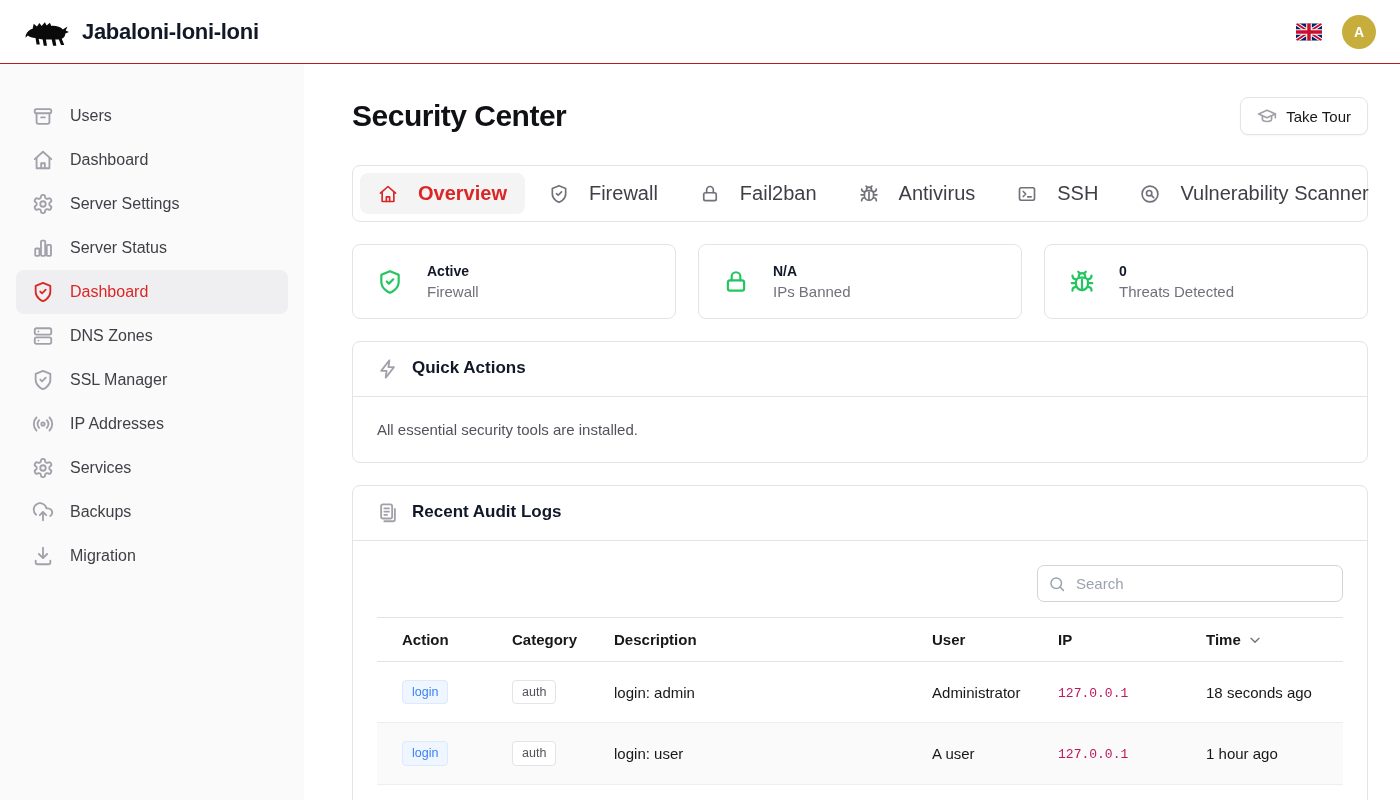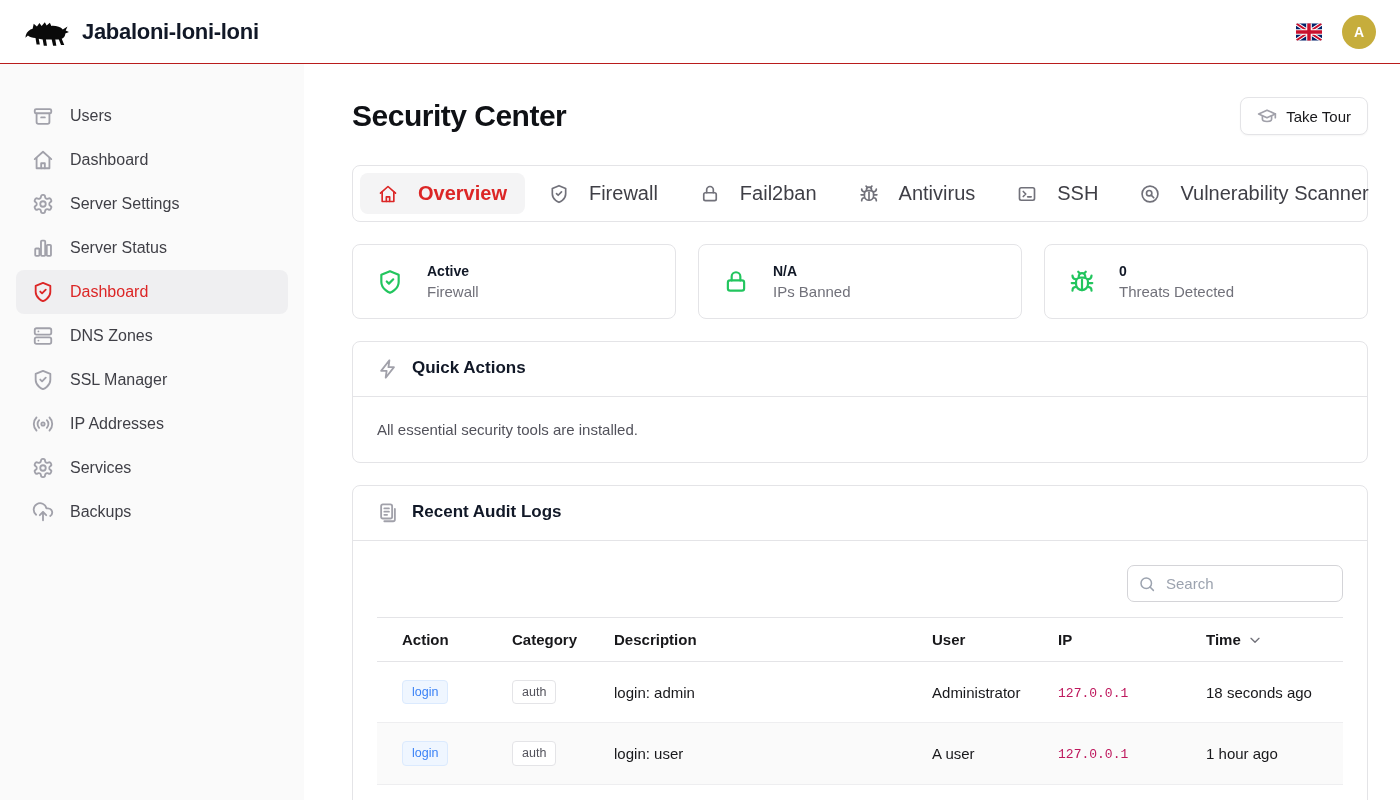--- a/index.html
+++ b/index.html
@@ -64,21 +64,21 @@
   
   .card { margin-top:22px; border:1px solid #e4e4e7; border-radius:8px; background:#fff; }
   .card-head { display:flex; align-items:flex-start; gap:13px; padding:16px 24px;
     border-bottom:1px solid #e4e4e7; }
   .card-head .icon { color:#a1a1aa; }
   .card-title { font-size:17px; font-weight:700; color:#111827; }
   .card-body { padding:24px; color:#52525b; font-size:15px; }
 
   
   .table-toolbar { display:flex; justify-content:flex-end; margin-bottom:15px; }
-  .search-wrap { position:relative; width:216px; }
+  .search-wrap { position:relative; width:306px; }
   .search-wrap .icon { position:absolute; left:11px; top:50%; transform:translateY(-50%); color:#9ca3af; }
   .search-input { width:100%; height:37px; padding:8px 12px 8px 38px; font-size:15px;
     border:1px solid #d4d4d8; border-radius:7px; font-family:inherit; color:#18181b; background:#fff; }
   .search-input::placeholder { color:#9ca3af; }
 
   table.audit { width:100%; border-collapse:collapse; font-size:15px; }
   .audit th { text-align:left; font-weight:700; color:#18181b; padding:13px 12px 13px 25px;
     border-top:1px solid #e4e4e7; border-bottom:1px solid #e4e4e7; white-space:nowrap; }
   .audit th .th-sort { display:inline-flex; align-items:center; gap:6px; cursor:pointer; }
   .audit th .icon { color:#71717a; }
@@ -232,20 +232,30 @@
         <span class="icon i22">
           <svg viewBox="0 0 24 24" fill="none" stroke="currentColor" stroke-width="2" stroke-linecap="round" stroke-linejoin="round">
             <path d="M4.5 14.9A7 7 0 1 1 15.7 8h1.8a4.5 4.5 0 0 1 2.4 8.3"></path>
             <path d="M12 12.5V21"></path>
             <path d="m15.5 15.5-3.5-3.5-3.5 3.5"></path>
           </svg>
         </span>
         <span>Backups</span>
       </div>
 
+      <div class="nav-item">
+        <span class="icon i22">
+          <svg viewBox="0 0 24 24" fill="none" stroke="currentColor" stroke-width="2" stroke-linecap="round" stroke-linejoin="round">
+            <path d="M12 3v11"></path>
+            <path d="m7.5 9.8 4.5 4.5 4.5-4.5"></path>
+            <path d="M4 17v2a2 2 0 0 0 2 2h12a2 2 0 0 0 2-2v-2"></path>
+          </svg>
+        </span>
+        <span>Migration</span>
+      </div>
     </aside>
 
   <main class="main">
 
     <div class="page-head">
       <h1 class="page-title">Security Center</h1>
       <button class="btn-tour">
         <span class="icon i20">
             <svg viewBox="0 0 24 24" fill="none" stroke="currentColor" stroke-width="2" stroke-linecap="round" stroke-linejoin="round">
               <path d="m2 9.5 10-4.5 10 4.5-10 4.5z"></path>

